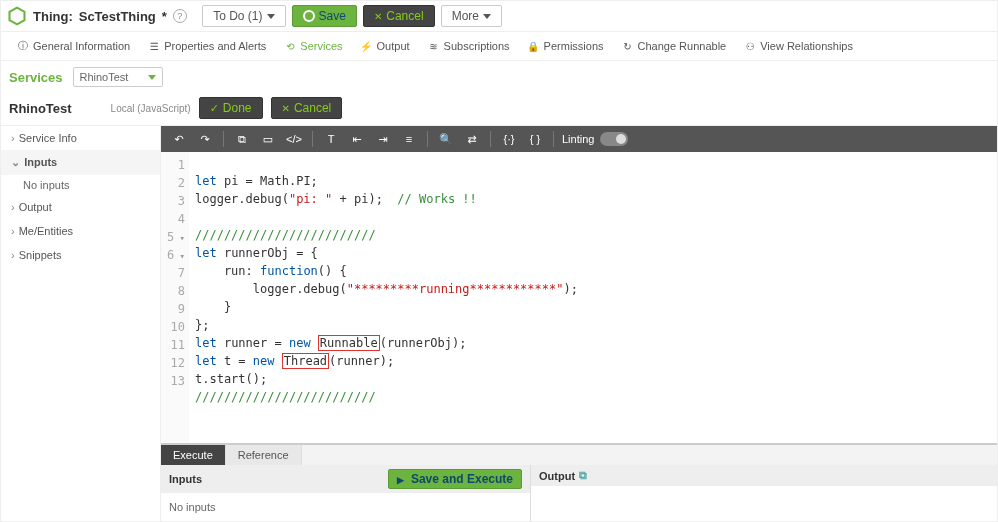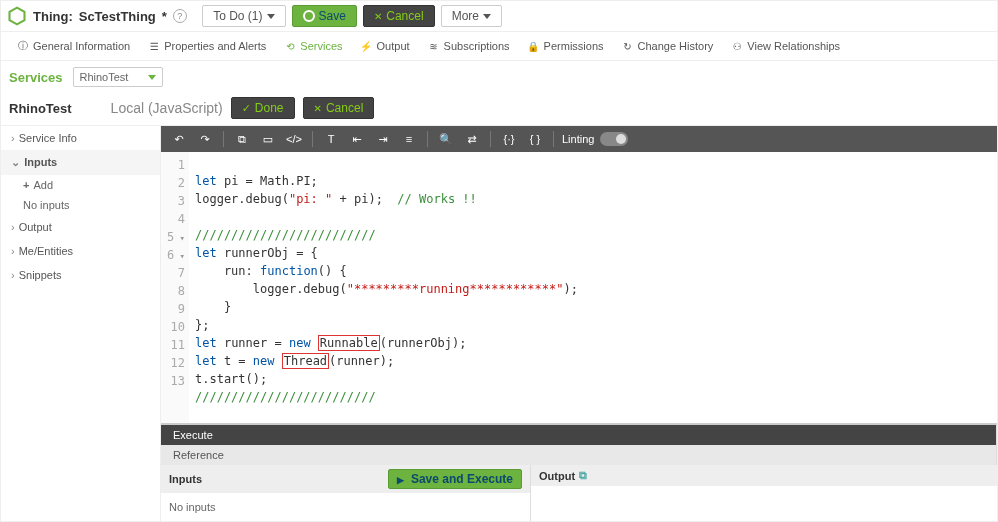--- a/index.html
+++ b/index.html
@@ -33,21 +33,21 @@
   .tab.active { color:var(--green); }
   .tab .ico { width:12px;height:12px; display:inline-flex;align-items:center;justify-content:center; font-size:10px; }
   
   .svc-head { display:flex; align-items:center; gap:10px; padding:6px 8px; }
   .svc-title { color:var(--green); font-weight:bold; font-size:13px; }
   .select { border:1px solid #ccc; border-radius:2px; padding:3px 26px 3px 6px; min-width:90px; position:relative; color:#666; font-size:11px;}
   .select .caret-down { position:absolute; right:6px; top:7px; border-top-color:var(--green);}
   
   .svc-sub { display:flex; align-items:center; gap:8px; padding:4px 8px 6px; border-bottom:1px solid #eee;}
   .svc-name { font-weight:bold; font-size:13px; }
-  .svc-kind { color:#888; font-size:14px;padding-left:31px; }
+  .svc-kind { color:#888; font-size:10px;padding-left:31px; }
   .check::before { content:"✓"; font-size:11px; }
   
   .main { flex:1; display:flex; min-height:0; }
   .sidepanel { width:160px; border-right:1px solid #eee; font-size:11px; }
   .sp-item { padding:6px 10px; color:#555; cursor:pointer; }
   .sp-item.expanded { background:var(--gray-bg); font-weight:bold; }
   .sp-item .chev::before { content:"›"; margin-right:4px; color:#888; display:inline-block; }
   .sp-item.expanded .chev::before { content:"⌄"; }
   .sp-sub { padding:4px 10px 4px 22px; color:#666; }
   .sp-sub.add::before { content:"+"; margin-right:4px; color:#666; font-weight:bold;}
@@ -63,21 +63,21 @@
   .gutter { width:28px; background:#fafafa; color:#aaa; text-align:right; padding:4px 4px 0 0; user-select:none; line-height:18px;}
   .gutter div { height:18px; }
   .gutter .fold::after { content:" ▾"; font-size:9px; color:#999;}
   .code { flex:1; padding:20px 6px 0; white-space:pre; line-height:18px; position:relative;}
   .kw { color:#0054a6; }
   .str { color:#c41a16; }
   .cm { color:#3b8f3b; }
   .boxred { border:1px solid #d33; padding:0 1px;margin-top:48px; }
   
   .bottom { border-top:1px solid #ccc; }
-  .bottom-tabs { display:flex; background:#f3f3f3;flex-direction:column; }
+  .bottom-tabs { display:flex; background:#f3f3f3; }
   .btab { padding:4px 12px; font-size:11px; border-right:1px solid #ddd; background:#e8e8e8; color:#555; cursor:pointer;}
   .btab.active { background:var(--dark-btn); color:#fff;}
   .io-row { display:flex; }
   .io-col { flex:1; border-right:1px solid #ddd; }
   .io-col:last-child { border-right:none;}
   .io-head { display:flex; align-items:center; background:#eee; padding:4px 8px; font-weight:bold; font-size:11px;}
   .io-head .rt { margin-left:auto;}
   .io-body { padding:8px; font-size:11px; color:#666; }
   .err-icon { display:inline-flex; width:12px;height:12px;border-radius:50%;background:#333;color:#fff;align-items:center;justify-content:center;font-size:8px;margin-right:4px;}
   .out-boxred { border:1px solid #d33; padding:0 2px; color:#333;}
@@ -138,21 +138,21 @@
     <div class="tab">
         <span class="ico">≋</span>
         <span>Subscriptions</span>
       </div>
     <div class="tab">
         <span class="ico">🔒</span>
         <span>Permissions</span>
       </div>
     <div class="tab">
         <span class="ico">↻</span>
-        <span>Change History</span>
+        <span>Change Runnable</span>
       </div>
     <div class="tab">
         <span class="ico">⚇</span>
         <span>View Relationships</span>
       </div>
   </div>
 
   <div class="svc-head">
     <span class="svc-title">Services</span>
     <span class="select">
@@ -172,21 +172,20 @@
       <span class="x-icon"></span>
       <span>Cancel</span>
     </span>
   </div>
 
   <div class="main">
 
     <div class="sidepanel">
       <div class="sp-item"><span class="chev"></span><span>Service Info</span></div>
       <div class="sp-item expanded"><span class="chev"></span><span>Inputs</span></div>
-      <div class="sp-sub add"><span>Add</span></div>
       <div class="sp-sub"><span>No inputs</span></div>
       <div class="sp-item"><span class="chev"></span><span>Output</span></div>
       <div class="sp-item"><span class="chev"></span><span>Me/Entities</span></div>
       <div class="sp-item"><span class="chev"></span><span>Snippets</span></div>
     </div>
 
     <div class="editor-col">
 
       <div class="code-toolbar">
         <span class="tbtn">↶</span>

